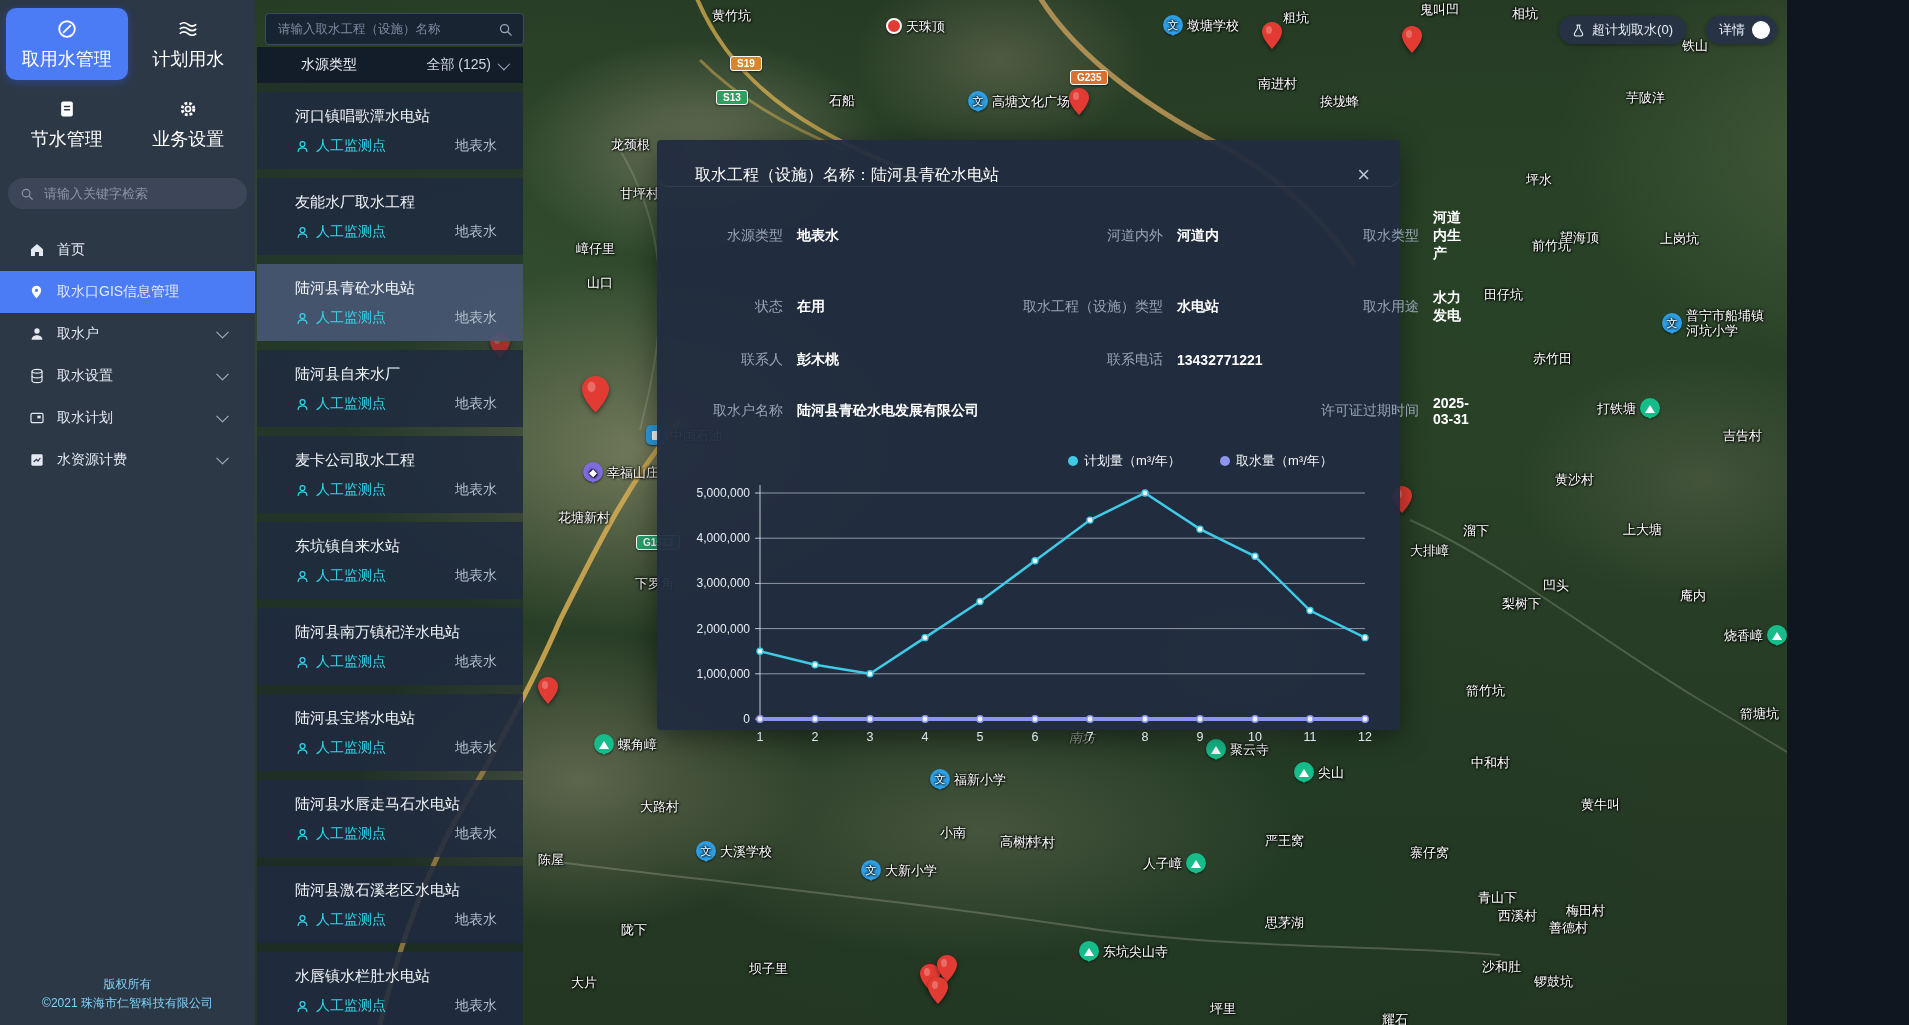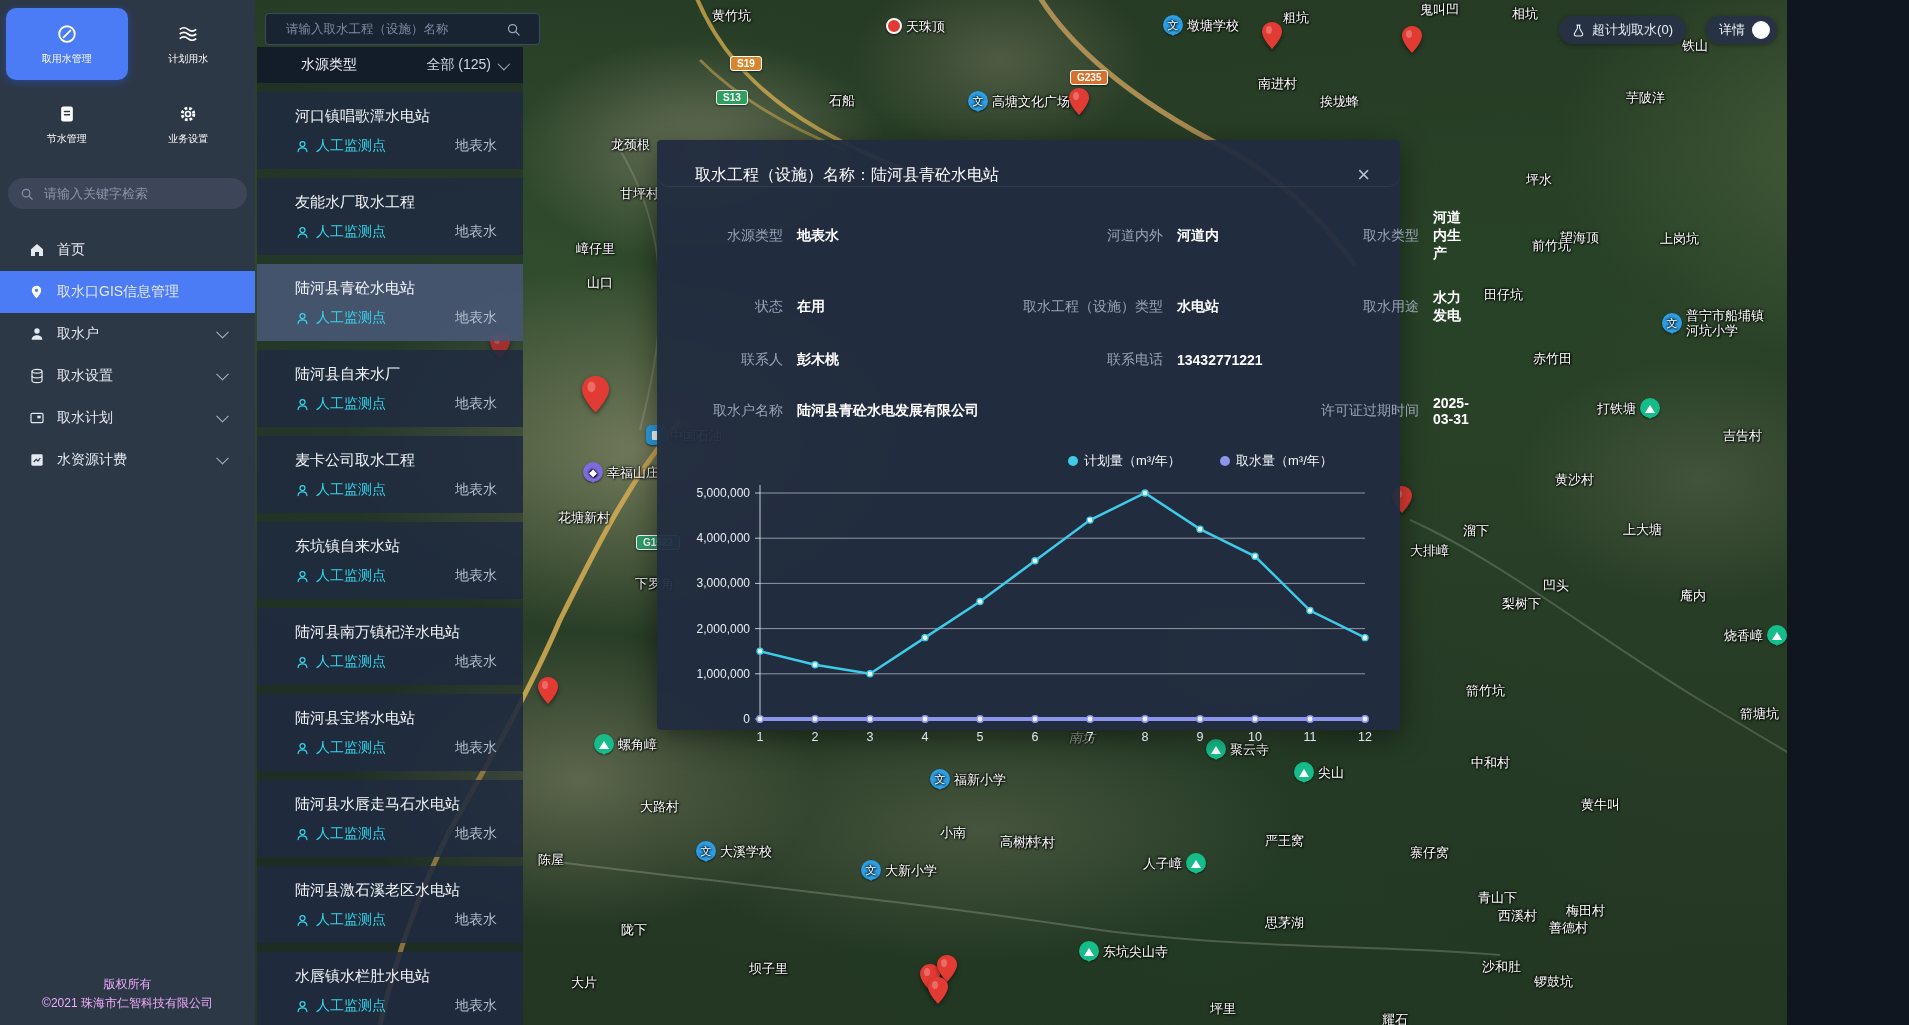--- a/index.html
+++ b/index.html
@@ -43,41 +43,41 @@
   .mk-resort span{font-size:10px;color:#fff;}
   .mk-gas{background:#2e9fe4;border-radius:5px;}
   .mk-gas span{display:block;width:8px;height:9px;background:#fff;border-radius:1px;}
   .mk-scenic{width:12px;height:12px;background:#e23b33;border:2px solid #fff;border-radius:50%;box-shadow:0 1px 2px rgba(0,0,0,.6);}
   .pin{position:absolute;width:20px;height:27px;filter:drop-shadow(0 2px 2px rgba(0,0,0,.5));}
 
   
   .sidebar{position:absolute;left:0;top:0;width:255px;height:1025px;background:#2d3847;z-index:40;}
   .apps{display:grid;grid-template-columns:1fr 1fr;padding:8px 6px 4px 6px;row-gap:8px;}
   .app-card{height:72px;display:flex;flex-direction:column;align-items:center;justify-content:center;
-    gap:7px;border-radius:10px;font-size:10px;cursor:pointer;}
+    gap:7px;border-radius:10px;font-size:18px;cursor:pointer;}
   .app-card.active{background:#4b7bf5;box-shadow:0 2px 8px rgba(40,90,240,.45);}
   .app-card .aicon{width:22px;height:22px;display:flex;align-items:center;justify-content:center;}
   .side-search{margin:14px 8px 0 8px;height:31px;background:#3d4659;border-radius:16px;
     display:flex;align-items:center;gap:8px;padding:0 12px;}
   .side-search input{background:transparent;border:none;outline:none;color:#cfd6e2;font-size:13px;width:100%;
     font-family:inherit;}
   .side-search input::placeholder{color:#8b95a8;}
   .menu{margin-top:20px;}
   .menu-item{height:42px;display:flex;align-items:center;gap:12px;padding:0 0 0 28px;font-size:14px;
     color:#e4e9f1;cursor:pointer;position:relative;}
   .menu-item .micon{width:17px;height:17px;display:flex;align-items:center;justify-content:center;}
   .menu-item.active{background:#4b7bf5;}
   .menu-item .chev{position:absolute;right:28px;top:50%;width:8px;height:8px;border-right:1.6px solid #aab3c4;
     border-bottom:1.6px solid #aab3c4;transform:translateY(-70%) rotate(45deg);}
-  .side-footer{position:absolute;bottom:12px;left:0;width:100%;text-align:center;color:#f0abfc;font-size:12px;line-height:19px;}
+  .side-footer{position:absolute;bottom:12px;left:0;width:100%;text-align:center;color:#7dd3fc;font-size:12px;line-height:19px;}
 
   
   .panel{position:absolute;left:257px;top:0;width:266px;height:1025px;z-index:30;}
   .panel-search{position:absolute;left:8px;top:13px;width:237px;height:30px;background:rgba(24,34,52,.92);
-    border:1px solid #3c4a61;border-radius:4px;display:flex;align-items:center;padding:0 18px;}
+    border:1px solid #3c4a61;border-radius:4px;display:flex;align-items:center;padding:0 10px;}
   .panel-search input{background:transparent;border:none;outline:none;color:#cfd6e2;font-size:12.5px;width:100%;font-family:inherit;}
   .panel-search input::placeholder{color:#7e8aa0;}
   .panel-body{position:absolute;left:0;top:47px;width:266px;height:978px;background:rgba(12,20,35,.30);}
   .filter-bar{height:36px;background:rgba(18,27,42,.92);display:flex;align-items:center;
     padding:0 16px 0 44px;font-size:14px;color:#f0f3f8;}
   .filter-val{margin-left:auto;color:#cfd6e2;display:flex;align-items:center;gap:7px;cursor:pointer;}
   .filter-val .chev{width:8px;height:8px;border-right:1.6px solid #aab3c4;border-bottom:1.6px solid #aab3c4;
     transform:rotate(45deg) translateY(-2px);}
   .st-item{margin:9px 0 0 0;height:77px;background:rgba(31,43,64,.86);padding:15px 26px 0 38px;
     box-sizing:border-box;cursor:pointer;}

